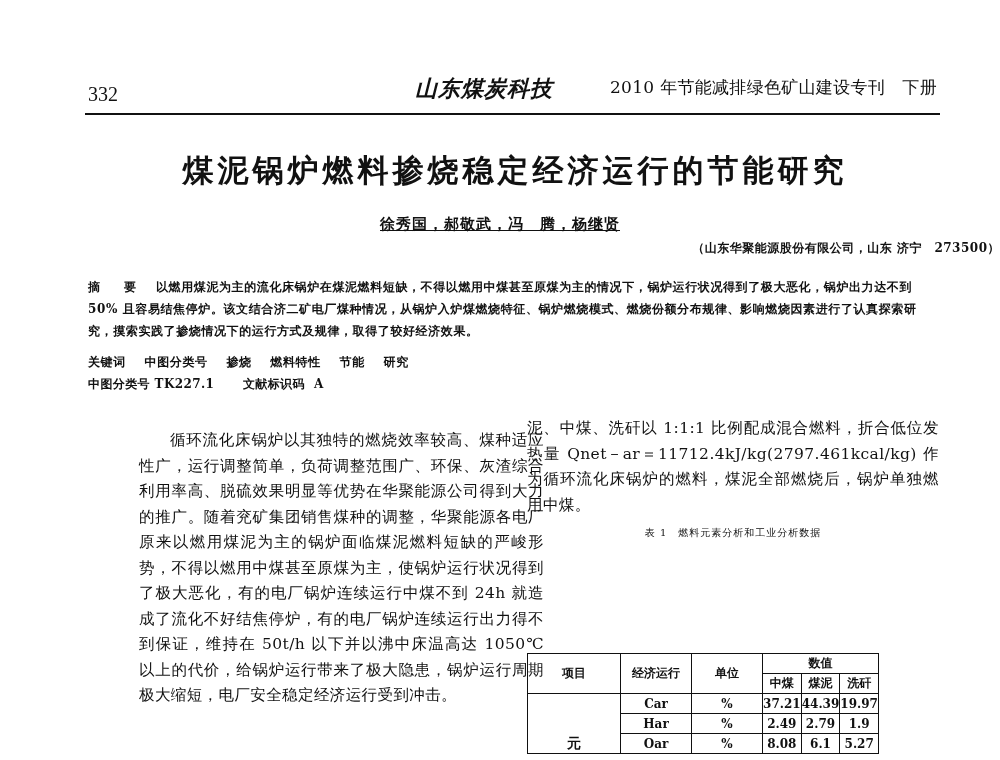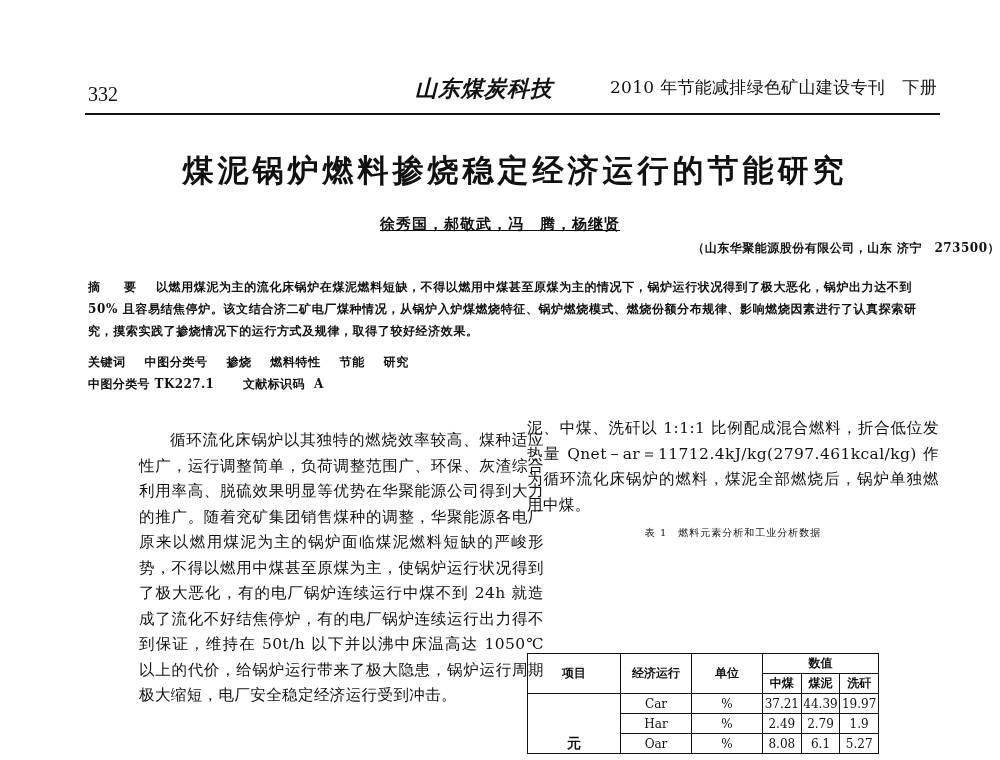--- a/index.html
+++ b/index.html
@@ -27,21 +27,21 @@
     .col-left { left: 103px; top: 428px; width: 405px; text-align: justify; margin-left: 36px; }
     .col-right { left: 527px; top: 416px; width: 412px; text-align: justify; }
     .indent { text-indent: 2em; }
     .section-heading { font-weight: bold; margin: 0; }
     .section-heading .num { margin-right: 18px; }
     .table-caption { text-align: center; font-weight: normal; font-size: 10px; letter-spacing: 1px; margin-top: 2px; }
     table.data {
       position: absolute; left: 527px; top: 653px; width: 352px;
       border-collapse: collapse; font-size: 12px; border-radius: 32px;
     }
-    table.data td, table.data th { border: 1.5px solid #111; text-align: center; padding: 0; height: 19px; font-weight: normal; }
+    table.data td, table.data th { border: 1.5px solid #111; text-align: center; padding: 0; height: 19px; font-weight: bold; }
     table.data th { font-weight: bold; }
     .p { margin: 0; }
   </style>
 </head>
 <body>
 
 <div class="abs page-number">332</div>
 <div class="abs journal-logo">山东煤炭科技</div>
 <div class="abs issue-title">2010 年节能减排绿色矿山建设专刊　下册</div>
 <div class="abs header-rule"></div>

